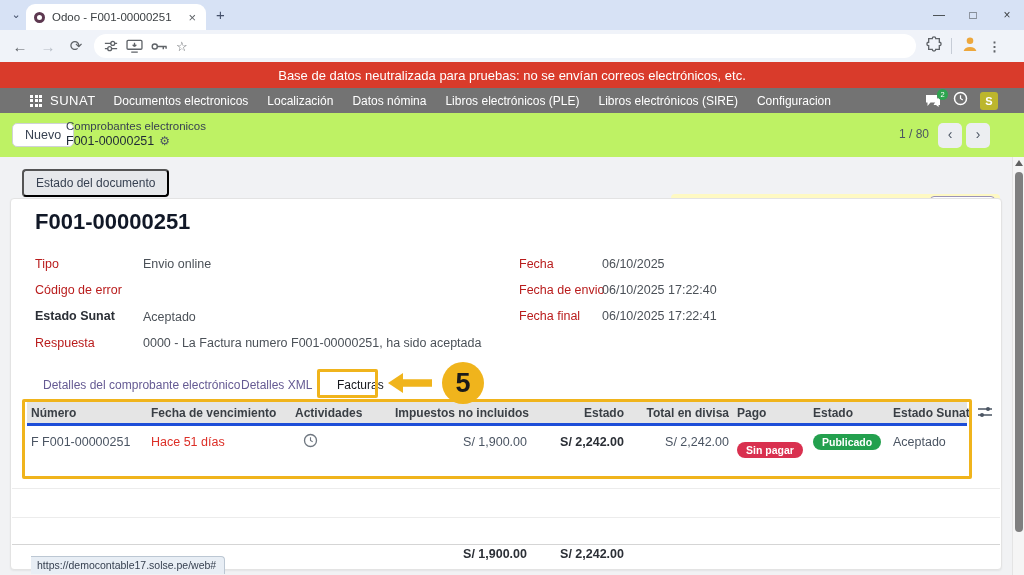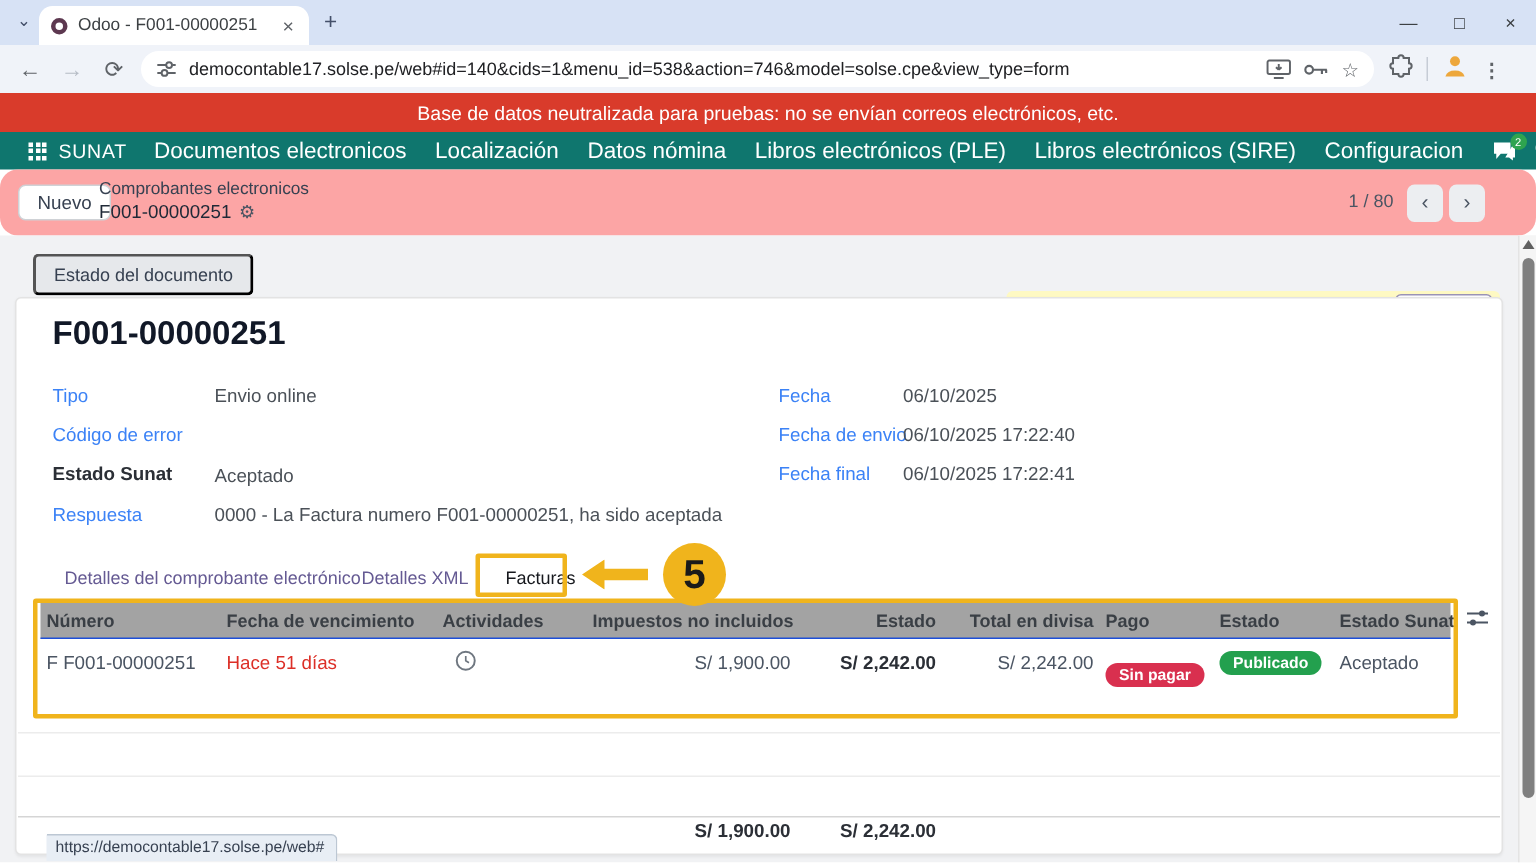--- a/index.html
+++ b/index.html
@@ -22,62 +22,62 @@
   .omnibox { margin-left:4px; width:822px; height:24px; background:#fff; border-radius:12px; display:flex; align-items:center; padding:0 10px; gap:8px; }
   .omni-url { flex:1; font-size:12px; color:#202124; white-space:nowrap; overflow:hidden; }
   .omni-ic { display:flex; align-items:center; }
   .star { color:#5f6368; font-size:13px; }
   .chrome-right { display:flex; align-items:center; gap:9px; margin-left:10px; }
   .vsep { width:1px; height:16px; background:#c6ccd6; }
   .kebab { color:#5f6368; font-size:13px; font-weight:bold; letter-spacing:0; }
 
   
   #banner { position:absolute; left:0; top:62px; width:1024px; height:26px; background:#d93b2b; color:#fff; font-size:13px; display:flex; align-items:center; justify-content:center; }
-  #nav { position:absolute; left:0; top:88px; width:1024px; height:25px; background:#0f766e; display:flex; align-items:center; padding:0 15px; color:#fff; }
+  #nav { position:absolute; left:0; top:88px; width:1024px; height:25px; background:#737373; display:flex; align-items:center; padding:0 26px; color:#fff; }
   .grid-ic { display:grid; grid-template-columns:repeat(3,3px); grid-gap:1.5px; margin:0 8px 0 4px; }
   .grid-ic i { width:3px; height:3px; background:#fff; }
   .brand { font-size:13px; letter-spacing:.5px; margin-right:18px; }
-  .nav-item { font-size:15px; margin-right:19px; white-space:nowrap; }
+  .nav-item { font-size:12px; margin-right:19px; white-space:nowrap; }
   .nav-right { margin-left:auto; display:flex; align-items:center; gap:12px; }
   .msg-wrap { position:relative; display:flex; }
   .msg-badge { position:absolute; right:-7px; top:-5px; background:#2ea44f; color:#fff; font-size:7.5px; width:11px; height:11px; border-radius:50%; text-align:center; line-height:11px; }
   .avatar { width:18px; height:18px; background:#bcb62d; color:#fff; border-radius:3px; font-size:11px; font-weight:bold; text-align:center; line-height:18px; }
 
   
-  #cpanel { position:absolute; left:0; top:113px; width:1024px; height:44px; background:#fca5a5;border-radius:12px; }
+  #cpanel { position:absolute; left:0; top:113px; width:1024px; height:44px; background:#bef264; }
   .btn-new { position:absolute; left:12px; top:10px; padding:4px 12px; border:1px solid #cfd2d6; border-radius:5px; background:#fff; font-size:12.5px; color:#374151; }
   .bc { position:absolute; left:66px; top:6px; line-height:15px; }
   .bc-parent { font-size:11.5px; color:#374151; }
   .bc-current { font-size:12.5px; color:#1f2937; display:flex; align-items:center; gap:5px; }
   .gear { font-size:12px; color:#4b5563; }
   .pager { position:absolute; right:95px; top:14px; font-size:12px; color:#4b5563; }
   .pg-btn { position:absolute; top:10px; width:24px; height:25px; background:#eceef1; border-radius:5px; text-align:center; line-height:23px; font-size:14px; color:#4b5563; }
 
   
   #content { position:absolute; left:0; top:157px; width:1024px; height:418px; background:#f1f2f4; }
   .btn-stat { position:absolute; left:22px; top:169px; background:#e6e8eb; border-radius:4px; padding:5px 12px; font-size:12px; color:#374151; }
   #steps { position:absolute; right:24px; top:167px; height:26px; display:flex; align-items:center; background:#fef9c3; border-radius:4px; padding:0 4px;margin-top:27px; }
   .step { font-size:12px; color:#8c8f94; padding:4px 13px; white-space:nowrap; }
   .chev { width:7px; height:7px; border-top:2px solid #fbfbfc; border-right:2px solid #fbfbfc; transform:rotate(45deg); margin:0 2px; }
   .step.active { background:#fdfdff; border:1px solid #9a93b5; border-radius:4px; color:#1f2430; font-weight:bold; padding:3px 13px; margin:0 1px; }
 
   #sheet { position:absolute; left:10px; top:198px; width:992px; height:372px; background:#fff; border:1px solid #e3e3e3; border-radius:4px; box-shadow:0 1px 2px rgba(0,0,0,.06); }
   .doc-title { position:absolute; left:24px; top:10px; font-size:22px; font-weight:bold; color:#111827; }
-  .fl { position:absolute; font-size:12.5px; color:#3b82f6; white-space:nowrap; }
+  .fl { position:absolute; font-size:12.5px; color:#b91c1c; white-space:nowrap; }
   .fv { position:absolute; font-size:12.5px; color:#4b5158; white-space:nowrap; }
   .fl.b { font-weight:bold; color:#2b2f36; }
 
   .tabs-row { position:absolute; left:0; top:174px; width:100%; height:28px; }
   .tab { position:absolute; top:5px; font-size:12px; white-space:nowrap; }
   .tab.muted { color:#655a93; }
   .tab.on { color:#16181d; }
 
   .tbl { position:absolute; left:16px; top:203px; width:940px; }
   .thead, .trow, .trow-tot { display:flex; align-items:center; }
-  .thead { height:24px; background:#a3a3a3; border-bottom:1px solid #1d4ed8; }
+  .thead { height:24px; background:#e5e5e5; border-bottom:3px solid #1d4ed8; }
   .thead .c { font-size:12px; font-weight:bold; color:#3a3f45; }
   .trow { height:32px; background:#fff; }
   .trow .c { font-size:12.5px; color:#4b5563; }
   .c { padding:0 4px; white-space:nowrap; }
   .c1{width:120px} .c2{width:144px} .c3{width:100px}
   .c4{width:140px;text-align:right} .c5{width:97px;text-align:right} .c6{width:105px;text-align:right}
   .c7{width:76px} .c8{width:80px} .c9{width:78px}
   .overdue { color:#dc2f27 !important; }
   .strong { font-weight:bold; color:#2b2f36 !important; }
   .pill { display:inline-block; font-size:10.5px; font-weight:bold; color:#fff; padding:2px 9px; border-radius:10px; }
@@ -128,21 +128,20 @@
     <span class="navbtn dis">→</span>
     <span class="navbtn">⟳</span>
     <div class="omnibox">
       <span class="omni-ic">
         <svg width="14" height="14" viewBox="0 0 16 16" fill="none" stroke="#5f6368" stroke-width="1.5">
             <path d="M1 5h7M12.5 5H15M1 11h3.5M9 11h6"></path>
             <circle cx="10" cy="5" r="2.2"></circle>
             <circle cx="6.5" cy="11" r="2.2"></circle>
           </svg>
       </span>
-      <span class="omni-url">democontable17.solse.pe/web#id=140&amp;cids=1&amp;menu_id=538&amp;action=746&amp;model=solse.cpe&amp;view_type=form</span>
       <span class="omni-ic">
         <svg width="17" height="14" viewBox="0 0 18 15" fill="none" stroke="#5f6368" stroke-width="1.4">
             <rect x="1" y="1.5" width="16" height="9.5" rx="1.2"></rect>
             <path d="M9 4v4m0 0L7 6.2M9 8l2-1.8M5.5 14h7"></path>
           </svg>
       </span>
       <span class="omni-ic">
         <svg width="17" height="11" viewBox="0 0 18 11" fill="none" stroke="#5f6368" stroke-width="1.5">
             <circle cx="4" cy="5.5" r="2.7"></circle>
             <path d="M7 5.5h9.5M13 5.5v3M16 5.5v2.3"></path>

